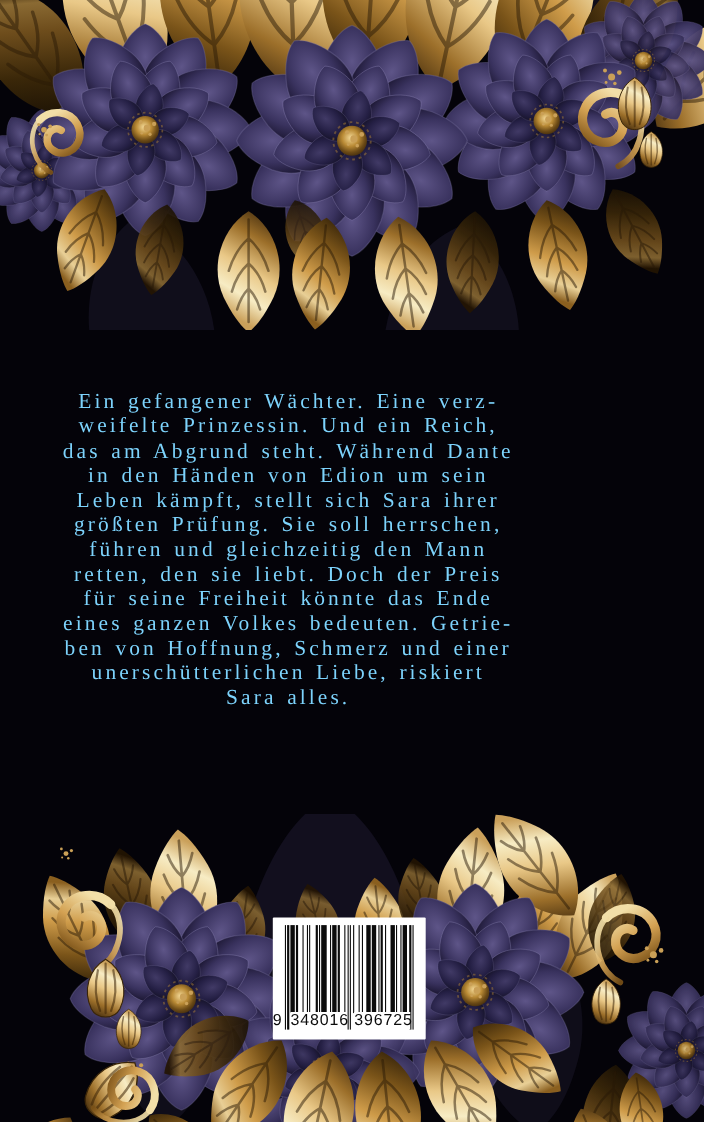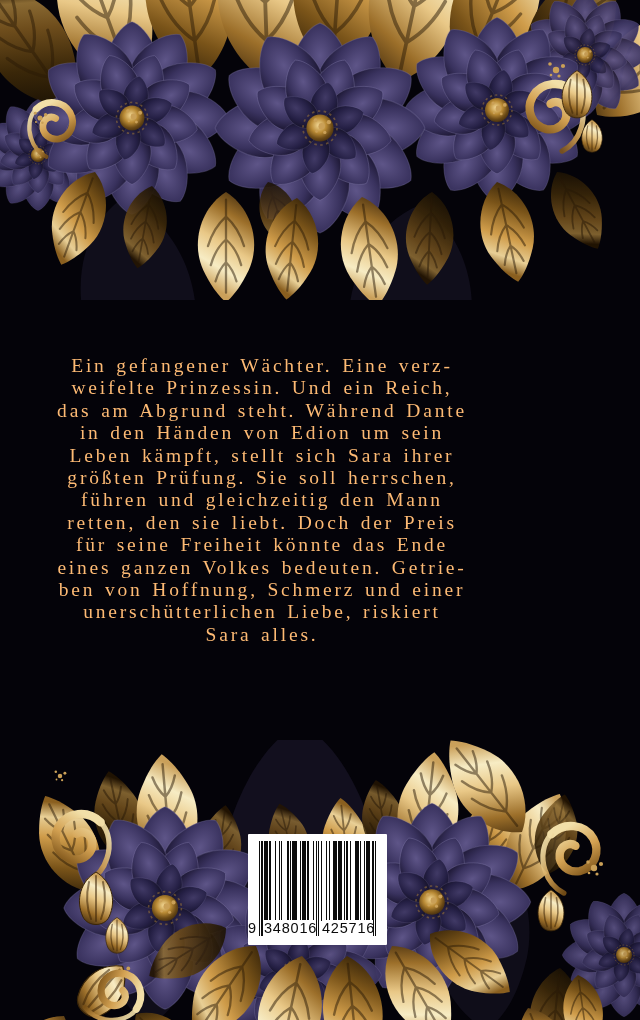--- a/index.html
+++ b/index.html
@@ -7,21 +7,21 @@
     position:relative;width:640px;height:1020px;overflow:hidden;
     background:#040309;
     font-family:"Liberation Serif",serif;
   }
   .floral{position:absolute;left:0;display:block;pointer-events:none;}
   .floral-top{top:0;}
   .floral-bottom{top:740px;}
   .blurb{
     position:absolute;top:355px;left:0;width:524px;
     text-align:center;white-space:pre-line;
-    color:#fdba74;
+    color:#7dd3fc;
     font-size:19.5px;line-height:22.4px;
     letter-spacing:2.8px;word-spacing:2px;
   }
   .barcode{
     position:absolute;left:248px;top:834px;width:139px;height:111px;
     background:#ffffff;border-radius:1px;z-index:5;
   }
   .bars{position:absolute;left:11px;top:7px;width:117px;height:95px;}
   .bar{position:absolute;top:0;background:#0b0b0b;}
   .bc-num{
@@ -276,16 +276,16 @@
         <div class="bar" style="left: 91.14px; width: 1.23px; height: 80px;"></div>
         <div class="bar" style="left: 96.06px; width: 3.69px; height: 80px;"></div>
         <div class="bar" style="left: 100.99px; width: 1.23px; height: 80px;"></div>
         <div class="bar" style="left: 104.68px; width: 1.23px; height: 80px;"></div>
         <div class="bar" style="left: 107.15px; width: 3.69px; height: 80px;"></div>
         <div class="bar" style="left: 113.31px; width: 1.23px; height: 95px;"></div>
         <div class="bar" style="left: 115.77px; width: 1.23px; height: 95px;"></div>
       </div>
     <span class="bc-num bc-first">9</span>
     <span class="bc-num bc-g1">348016</span>
-    <span class="bc-num bc-g2">425716</span>
+    <span class="bc-num bc-g2">396725</span>
   </div>
 
 </div>
 
 </body></html>

